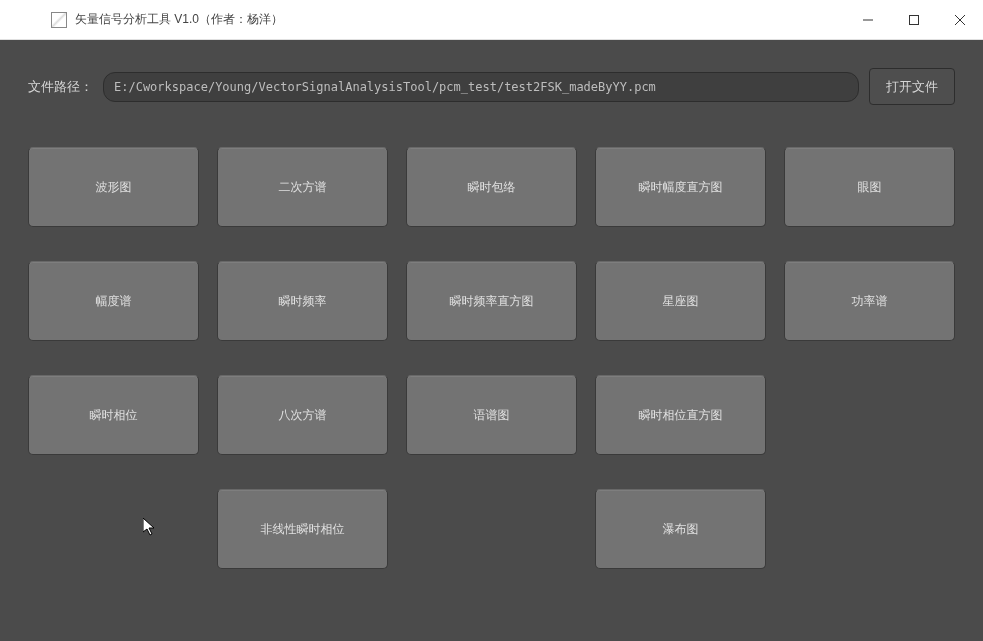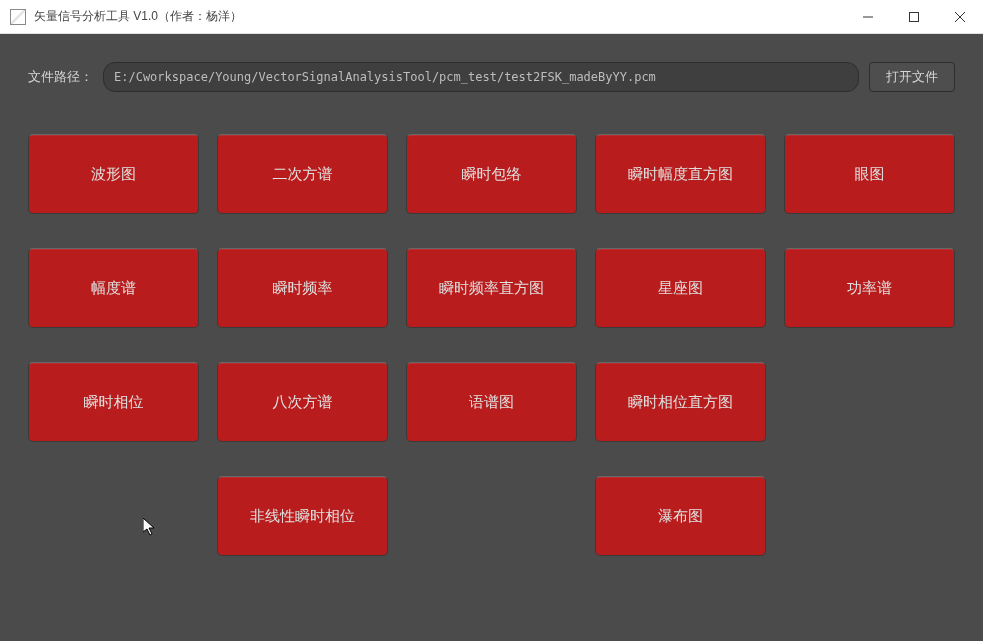--- a/index.html
+++ b/index.html
@@ -8,28 +8,29 @@
       padding: 0;
     }
     body {
       font-family: "Microsoft YaHei", "SimSun", sans-serif;
       background: #ffffff;
       width: 983px;
       height: 641px;
       overflow: hidden;
     }
     .titlebar {
-      height: 34px;
+      height: 40px;
       background: #ffffff;
       border-bottom: 1px solid #e0e0e0;
       display: flex;
       align-items: center;
       justify-content: space-between;
       font-size: 12px;
       color: #444;
+      padding-left: 41px;
     }
     .titlebar-left {
       display: flex;
       align-items: center;
       gap: 8px;
       padding-left: 10px;
     }
     .titlebar-icon {
       width: 16px;
       height: 16px;
@@ -79,40 +80,40 @@
       height: 30px;
       padding: 0 10px;
       outline: none;
       border-radius: 12px;
     }
     .open-btn {
       background: #4e4e4e;
       border: 1px solid #2d2d2d;
       color: #d6d6d6;
       font-size: 13px;
-      height: 30px;
+      height: 37px;
       padding: 0 16px;
       cursor: pointer;
       border-radius: 4px;
     }
     .grid {
       display: grid;
       grid-template-columns: repeat(5, 1fr);
       grid-template-rows: repeat(4, 80px);
       gap: 34px 18px;
     }
     .grid-btn {
-      background: #b91c1c;
+      background: #737373;
       border-top: 1px solid #686868;
       border-left: 1px solid #3a3a3a;
       border-right: 1px solid #3a3a3a;
       border-bottom: 1px solid #3a3a3a;
       border-radius: 5px;
       color: #e0e0e0;
-      font-size: 15px;
+      font-size: 12px;
       display: flex;
       align-items: center;
       justify-content: center;
       cursor: pointer;
       box-shadow: inset 0 1px 0 rgba(255,255,255,0.08);
     }
     .grid-empty {
       visibility: hidden;
     }
     .cursor {

